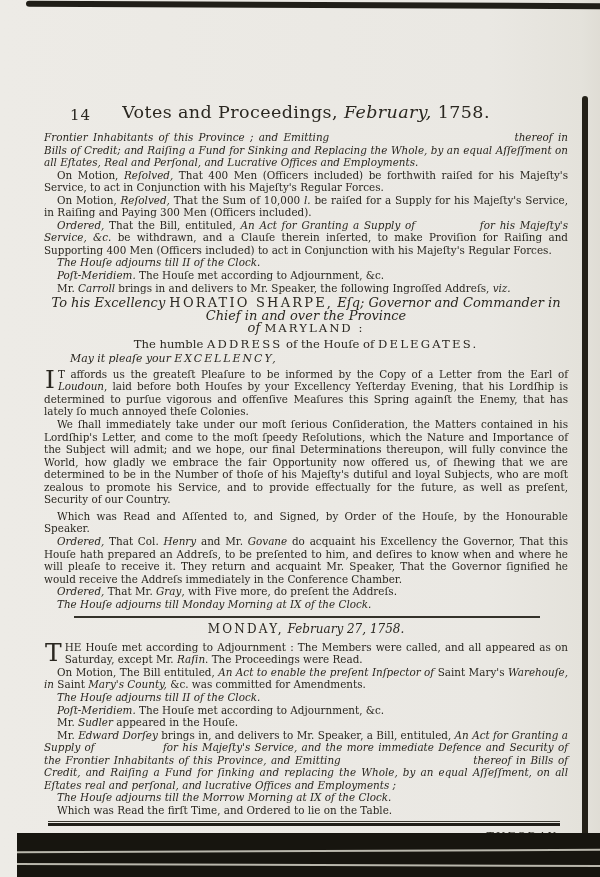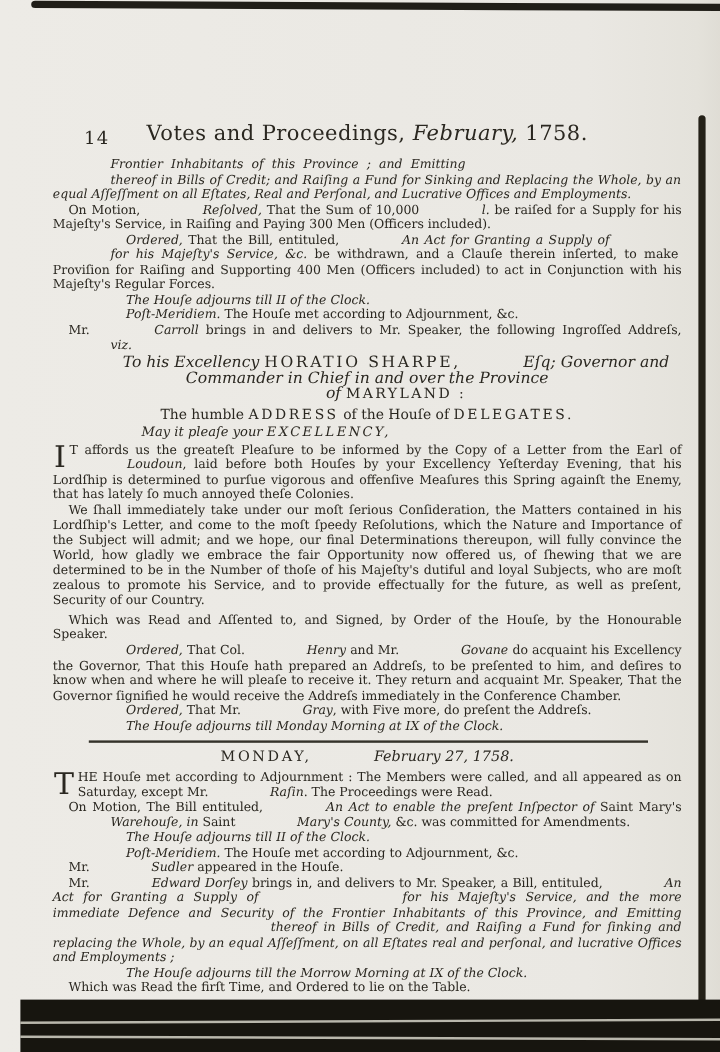--- a/index.html
+++ b/index.html
@@ -30,21 +30,21 @@
   .blk.center{text-align:center;text-indent:0;}
   .blk.right{text-align:right;padding-right:6px;}
   .blk.it{font-style:italic;}
   .blk.fit{font-size:13px;}
   .blk.addr-title{font-size:11.6px;}
   .blk.greeting{font-size:10.9px;}
   .blk.section-head{font-size:12px;margin:4px 0 5px;}
   .blk.catchword{letter-spacing:2.2px;font-size:11px;margin-top:5px;}
   .mt2{margin-top:2px;}.mt3{margin-top:3px;}.mt4{margin-top:4px;}
   .sg-r{}
-  .sg-i{font-style:italic;margin-left:48px;}
+  .sg-i{font-style:italic;}
   .sg-sc{letter-spacing:2.2px;}
   .sg-scs{letter-spacing:2px;font-size:.9em;}
   .sg-isc{font-style:italic;letter-spacing:2px;}
   .sg-gap{display:inline-block;}
   .sg-drop{float:left;font-size:25px;line-height:21px;padding:1px 3px 0 1px;}
   .rule{height:2px;background:#34322a;margin:6px 28px 5px 30px;}
   .rule.heavy{margin:5px 8px 2px 4px;height:5px;background:linear-gradient(#3a382f 0 1px,transparent 1px 2px,#211f19 2px 5px);}
 </style>
 </head>
 <body>
@@ -58,20 +58,21 @@
     <span class="page-number">14</span>
     <div class="header-title">
       <span class="t-roman">Votes and Proceedings,</span>
       <span class="t-italic">February,</span>
       <span class="t-roman">1758.</span>
     </div>
   </div>
 
   <div class="doc-body">
       <p class="blk it"><span class="sg-i">Frontier Inhabitants of this Province ; and Emitting</span><span class="sg-gap" style="width: 180px;"></span><span class="sg-i"> thereof in Bills of Credit; and Raiſing a Fund for Sinking and Replacing the Whole, by an equal Aſſeſſment on all Eſtates, Real and Perſonal, and Lucrative Offices and Employments.</span></p>
+      <p class="blk ind"><span class="sg-r">On Motion, </span><span class="sg-i">Reſolved, </span><span class="sg-r">That 400 Men (Officers included) be forthwith raiſed for his Majeſty's Service, to act in Conjunction with his Majeſty's Regular Forces.</span></p>
       <p class="blk ind"><span class="sg-r">On Motion, </span><span class="sg-i">Reſolved, </span><span class="sg-r">That the Sum of 10,000 </span><span class="sg-i">l.</span><span class="sg-r"> be raiſed for a Supply for his Majeſty's Service, in Raiſing and Paying 300 Men (Officers included).</span></p>
       <p class="blk ind"><span class="sg-i">Ordered, </span><span class="sg-r">That the Bill, entituled, </span><span class="sg-i">An Act for Granting a Supply of</span><span class="sg-gap" style="width: 60px;"></span><span class="sg-i"> for his Majeſty's Service, &amp;c.</span><span class="sg-r"> be withdrawn, and a Clauſe therein inſerted, to make Proviſion for Raiſing and Supporting 400 Men (Officers included) to act in Conjunction with his Majeſty's Regular Forces.</span></p>
       <p class="blk ind it"><span class="sg-i">The Houſe adjourns till II of the Clock.</span></p>
       <p class="blk ind"><span class="sg-i">Poſt-Meridiem.</span><span class="sg-r">  The Houſe met according to Adjournment, &amp;c.</span></p>
       <p class="blk ind"><span class="sg-r">Mr. </span><span class="sg-i">Carroll</span><span class="sg-r"> brings in and delivers to Mr. Speaker, the following Ingroſſed Addreſs, </span><span class="sg-i">viz.</span></p>
       <p class="blk center fit mt3"><span class="sg-i">To his Excellency </span><span class="sg-sc">HORATIO SHARPE,</span><span class="sg-i"> Eſq; Governor and Commander in Chief in and over the Province</span></p>
       <p class="blk center fit"><span class="sg-i">of </span><span class="sg-scs">MARYLAND :</span></p>
       <p class="blk center addr-title mt3"><span class="sg-r">The humble </span><span class="sg-sc">ADDRESS</span><span class="sg-r"> of the Houſe of </span><span class="sg-sc">DELEGATES.</span></p>
       <p class="blk ind2 greeting mt3"><span class="sg-i">May it pleaſe your </span><span class="sg-isc">EXCELLENCY,</span></p>
       <p class="blk mt2"><span class="sg-drop">I</span><span class="sg-r">T affords us the greateſt Pleaſure to be informed by the Copy of a Letter from the Earl of </span><span class="sg-i">Loudoun</span><span class="sg-r">, laid before both Houſes by your Excellency Yeſterday Evening, that his Lordſhip is determined to purſue vigorous and offenſive Meaſures this Spring againſt the Enemy, that has lately ſo much annoyed theſe Colonies.</span></p>

